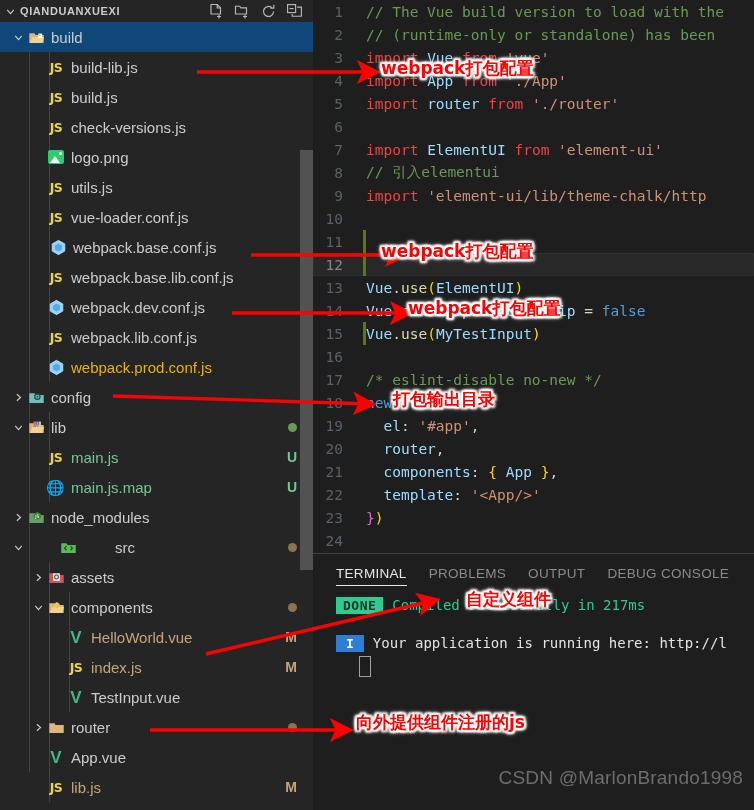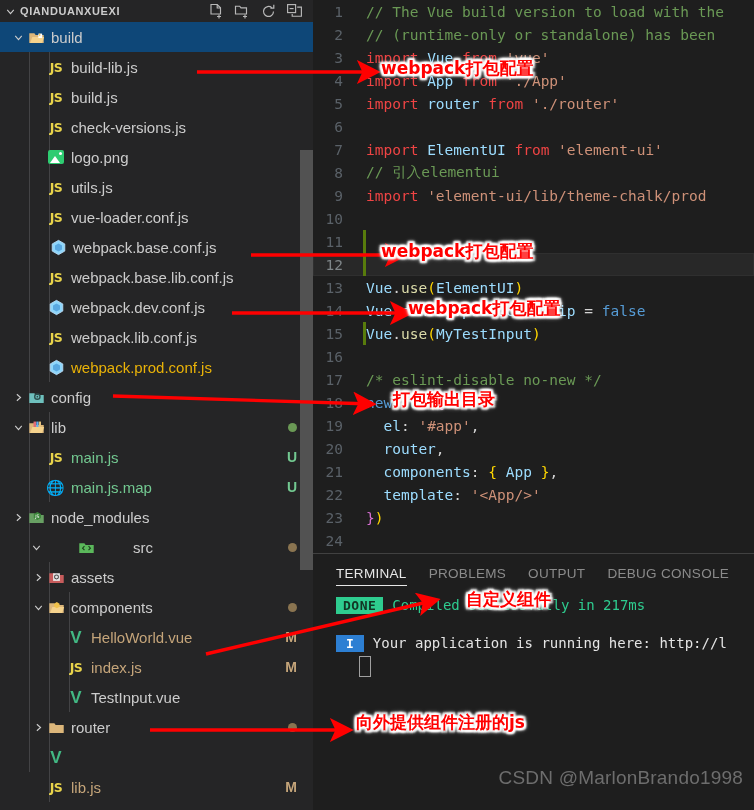--- a/index.html
+++ b/index.html
@@ -350,21 +350,21 @@
             </span>
             <span class="ficon">
               <svg class="hex" viewBox="0 0 20 20">
                 <path d="M1.5 5 h6 l1.5 2 h9.5 v9.5 H1.5 Z" fill="#68a063"></path>
                 <polygon points="11,3.4 15.2,5.8 15.2,10.6 11,13 6.8,10.6 6.8,5.8" fill="#3c873a"></polygon>
                 <text x="11" y="10.4" font-size="5.4" fill="#ffffff" text-anchor="middle" font-family="DejaVu Sans">JS</text>
               </svg>
             </span>
             <span class="lbl" style="color:#cccccc">node_modules</span>
           </div>
-          <div class="row" style="padding-left: 28px; gap: 32px;">
+          <div class="row" style="padding-left: 10px; gap: 32px;">
             <span class="twisty">
               <svg width="13" height="13" viewBox="0 0 16 16" fill="none" stroke="#cccccc" stroke-width="1.4">
                 <path d="M4 6 L8 10.5 L12 6"></path>
               </svg>
             </span>
             <span class="ficon">
               <svg class="hex" viewBox="0 0 20 20">
                 <path d="M1.5 5 h6 l1.5 2 h9.5 v9.5 H1.5 Z" fill="#5bb85b"></path>
                 <path d="M7.6 8.5 L5.4 10.8 L7.6 13.1 M12.4 8.5 L14.6 10.8 L12.4 13.1" stroke="#1c3d1c" stroke-width="1.3" fill="none"></path>
               </svg>
@@ -438,20 +438,21 @@
               </svg>
             </span>
             <span class="lbl" style="color:#cccccc">router</span>
             <span class="dot" style="background:#8a7450"></span>
           </div>
           <div class="row" style="padding-left: 30px;">
             <span class="twisty"></span>
             <span class="ficon">
               <span class="vue-ico">V</span>
             </span>
+            <span class="lbl" style="color:#cccccc">App.vue</span>
           </div>
           <div class="row" style="padding-left: 30px;">
             <span class="twisty"></span>
             <span class="ficon">
               <span class="js-ico">JS</span>
             </span>
             <span class="lbl" style="color:#c5a57a">lib.js</span>
             <span class="badge" style="color:#c5a57a">M</span>
           </div>
           <div class="row" style="padding-left: 30px;">
@@ -497,21 +498,21 @@
         <div class="cl">
           <span class="ln">7</span>
           <span class="txt"><span class="c-kw">import</span> <span class="c-var">ElementUI</span> <span class="c-kw">from</span> <span class="c-str">'element-ui'</span></span>
         </div>
         <div class="cl">
           <span class="ln">8</span>
           <span class="txt"><span class="c-com">// 引入elementui</span></span>
         </div>
         <div class="cl">
           <span class="ln">9</span>
-          <span class="txt"><span class="c-kw">import</span> <span class="c-str">'element-ui/lib/theme-chalk/prod</span></span>
+          <span class="txt"><span class="c-kw">import</span> <span class="c-str">'element-ui/lib/theme-chalk/http</span></span>
         </div>
         <div class="cl">
           <span class="ln">10</span>
           <span class="txt"></span>
         </div>
         <div class="cl">
           <span class="ln">11</span>
           <span class="gbar"></span>
         </div>
         <div class="cl cur">

